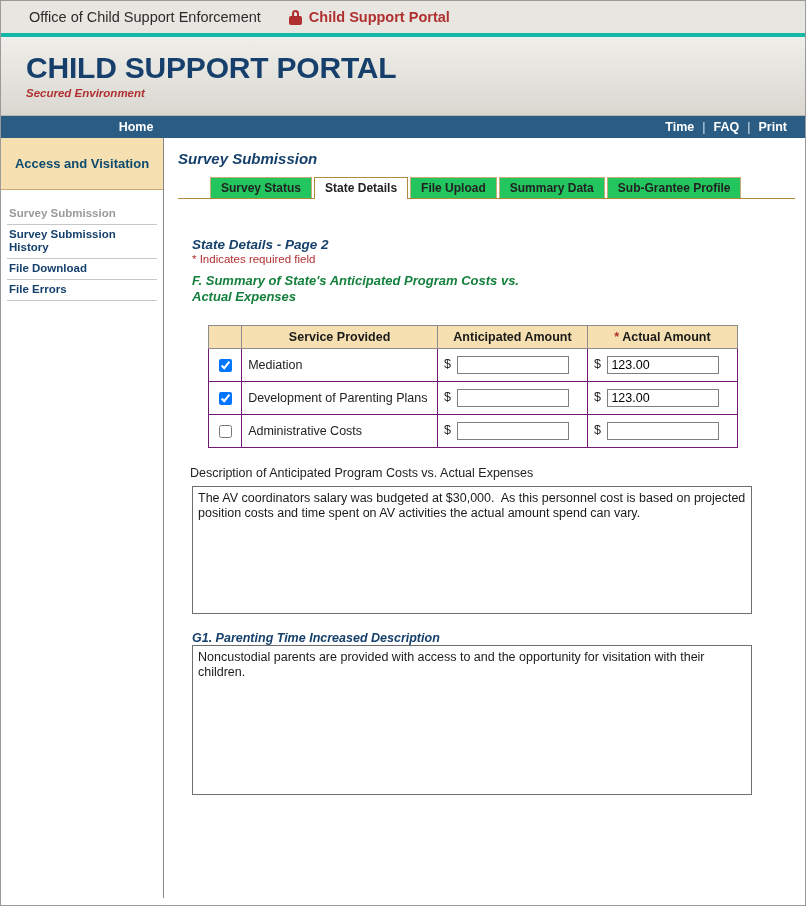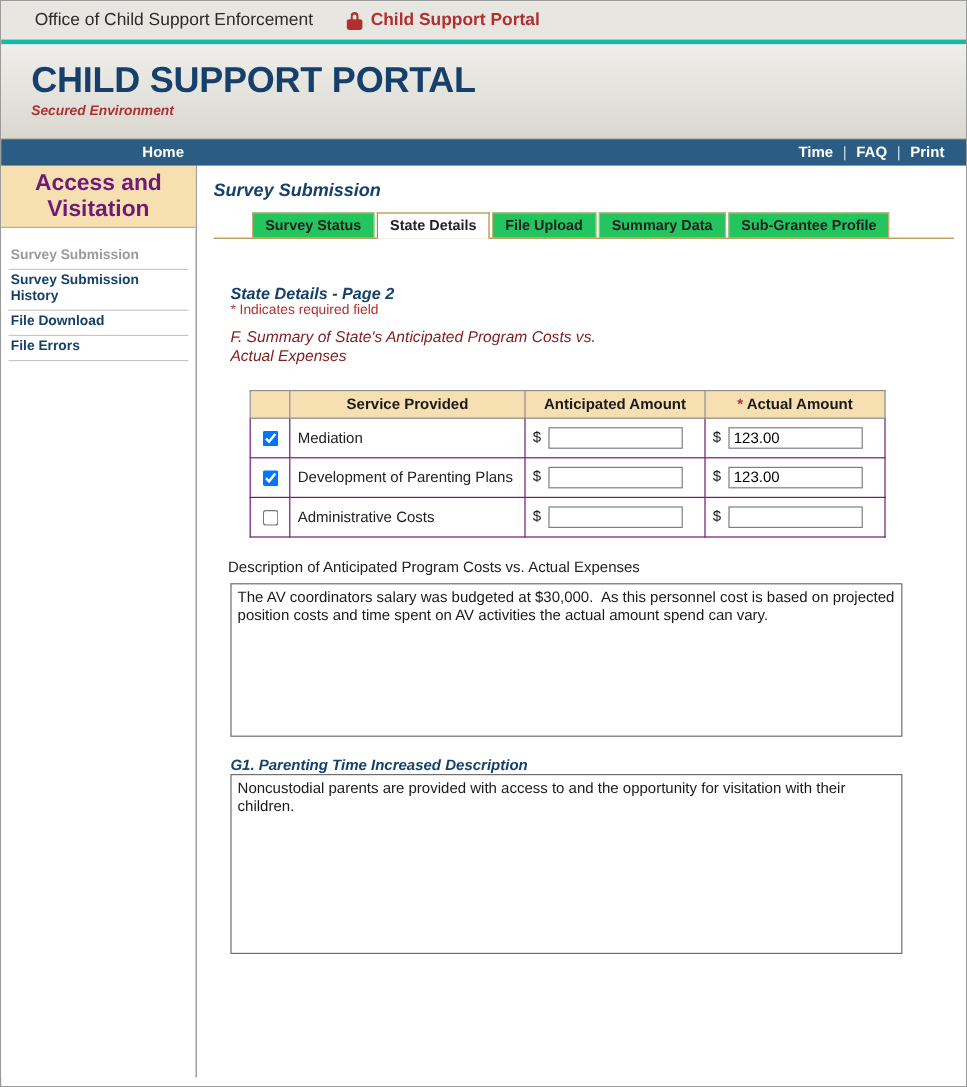--- a/index.html
+++ b/index.html
@@ -136,23 +136,23 @@
     border-bottom: 1px solid #c9ab74;
     height: 52px;
     display: flex;
     align-items: center;
     justify-content: center;
     text-align: center;
     padding: 0 6px;
     box-sizing: border-box;
   }
   .sidebar-header span {
-    font-size: 19px;
-    font-weight: bold;
-    color: #701a75;
+    font-size: 13px;
+    font-weight: bold;
+    color: #0c4a6e;
   }
   .side-list {
     margin-top: 14px;
     padding: 0 6px;
   }
   .side-item {
     font-size: 11.5px;
     font-weight: bold;
     padding: 3px 2px 4px 2px;
     border-bottom: 1px solid #c8c8c8;
@@ -218,23 +218,23 @@
     color: #b03030;
     margin: 1px 0 0 14px;
   }
   .fiscal-year {
     text-align: right;
     font-size: 12.5px;
     margin: 6px 20px 0 0;
   }
   .section-f {
     font-size: 13px;
-    font-weight: normal;
+    font-weight: bold;
     font-style: italic;
-    color: #7f1d1d;
+    color: #15803d;
     margin: 8px 0 0 14px;
     line-height: 16px;
     width: 330px;
   }
 
   table.cost-table {
     border-collapse: collapse;
     margin: 20px 0 0 30px;
     width: 530px;
   }

